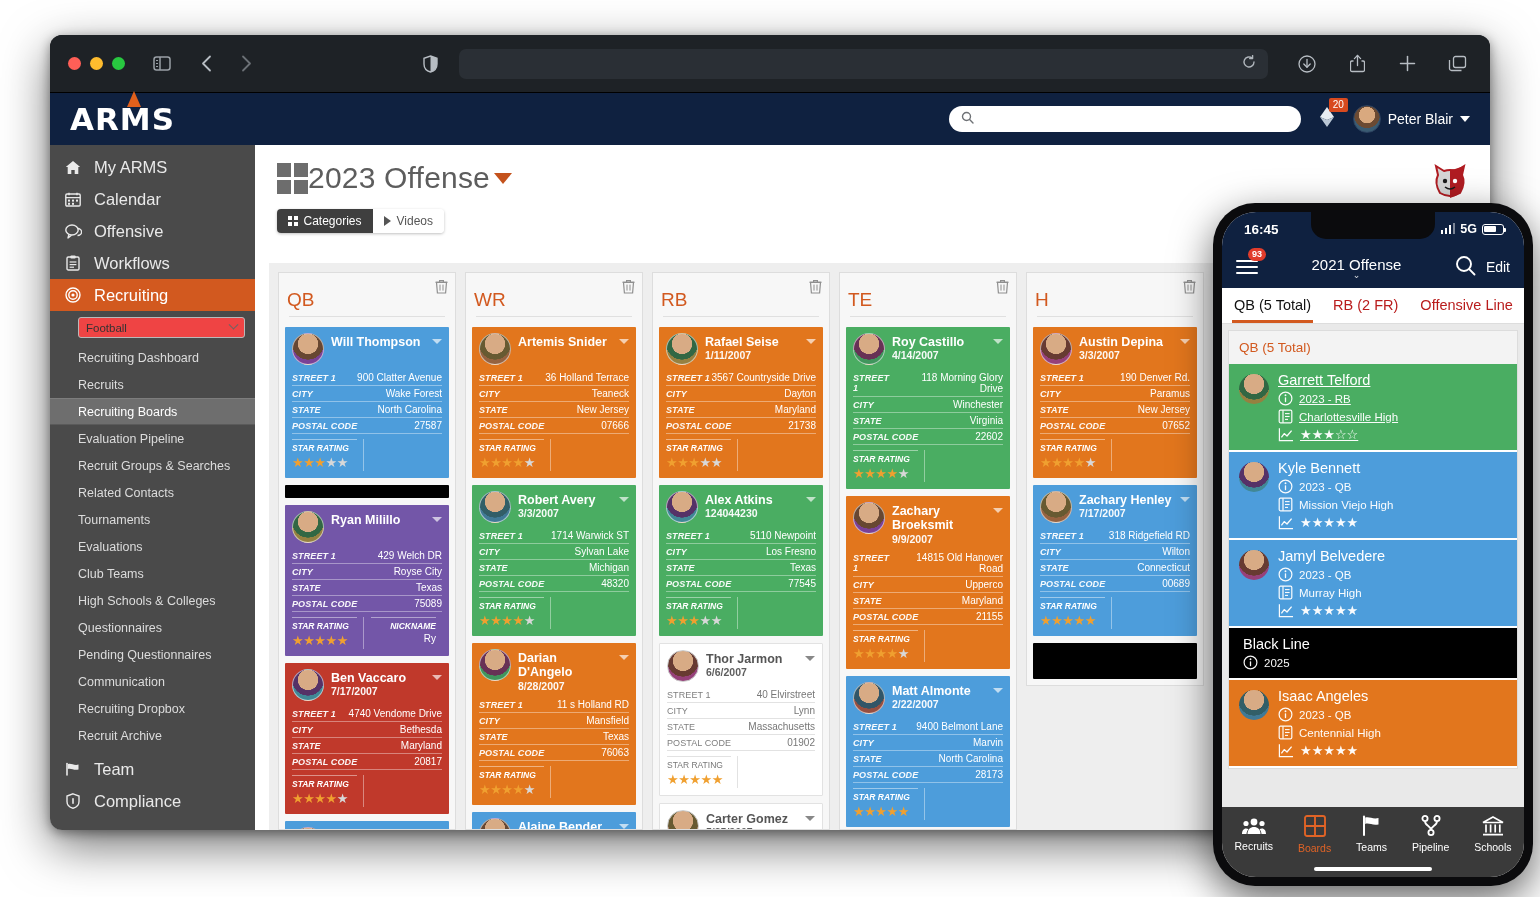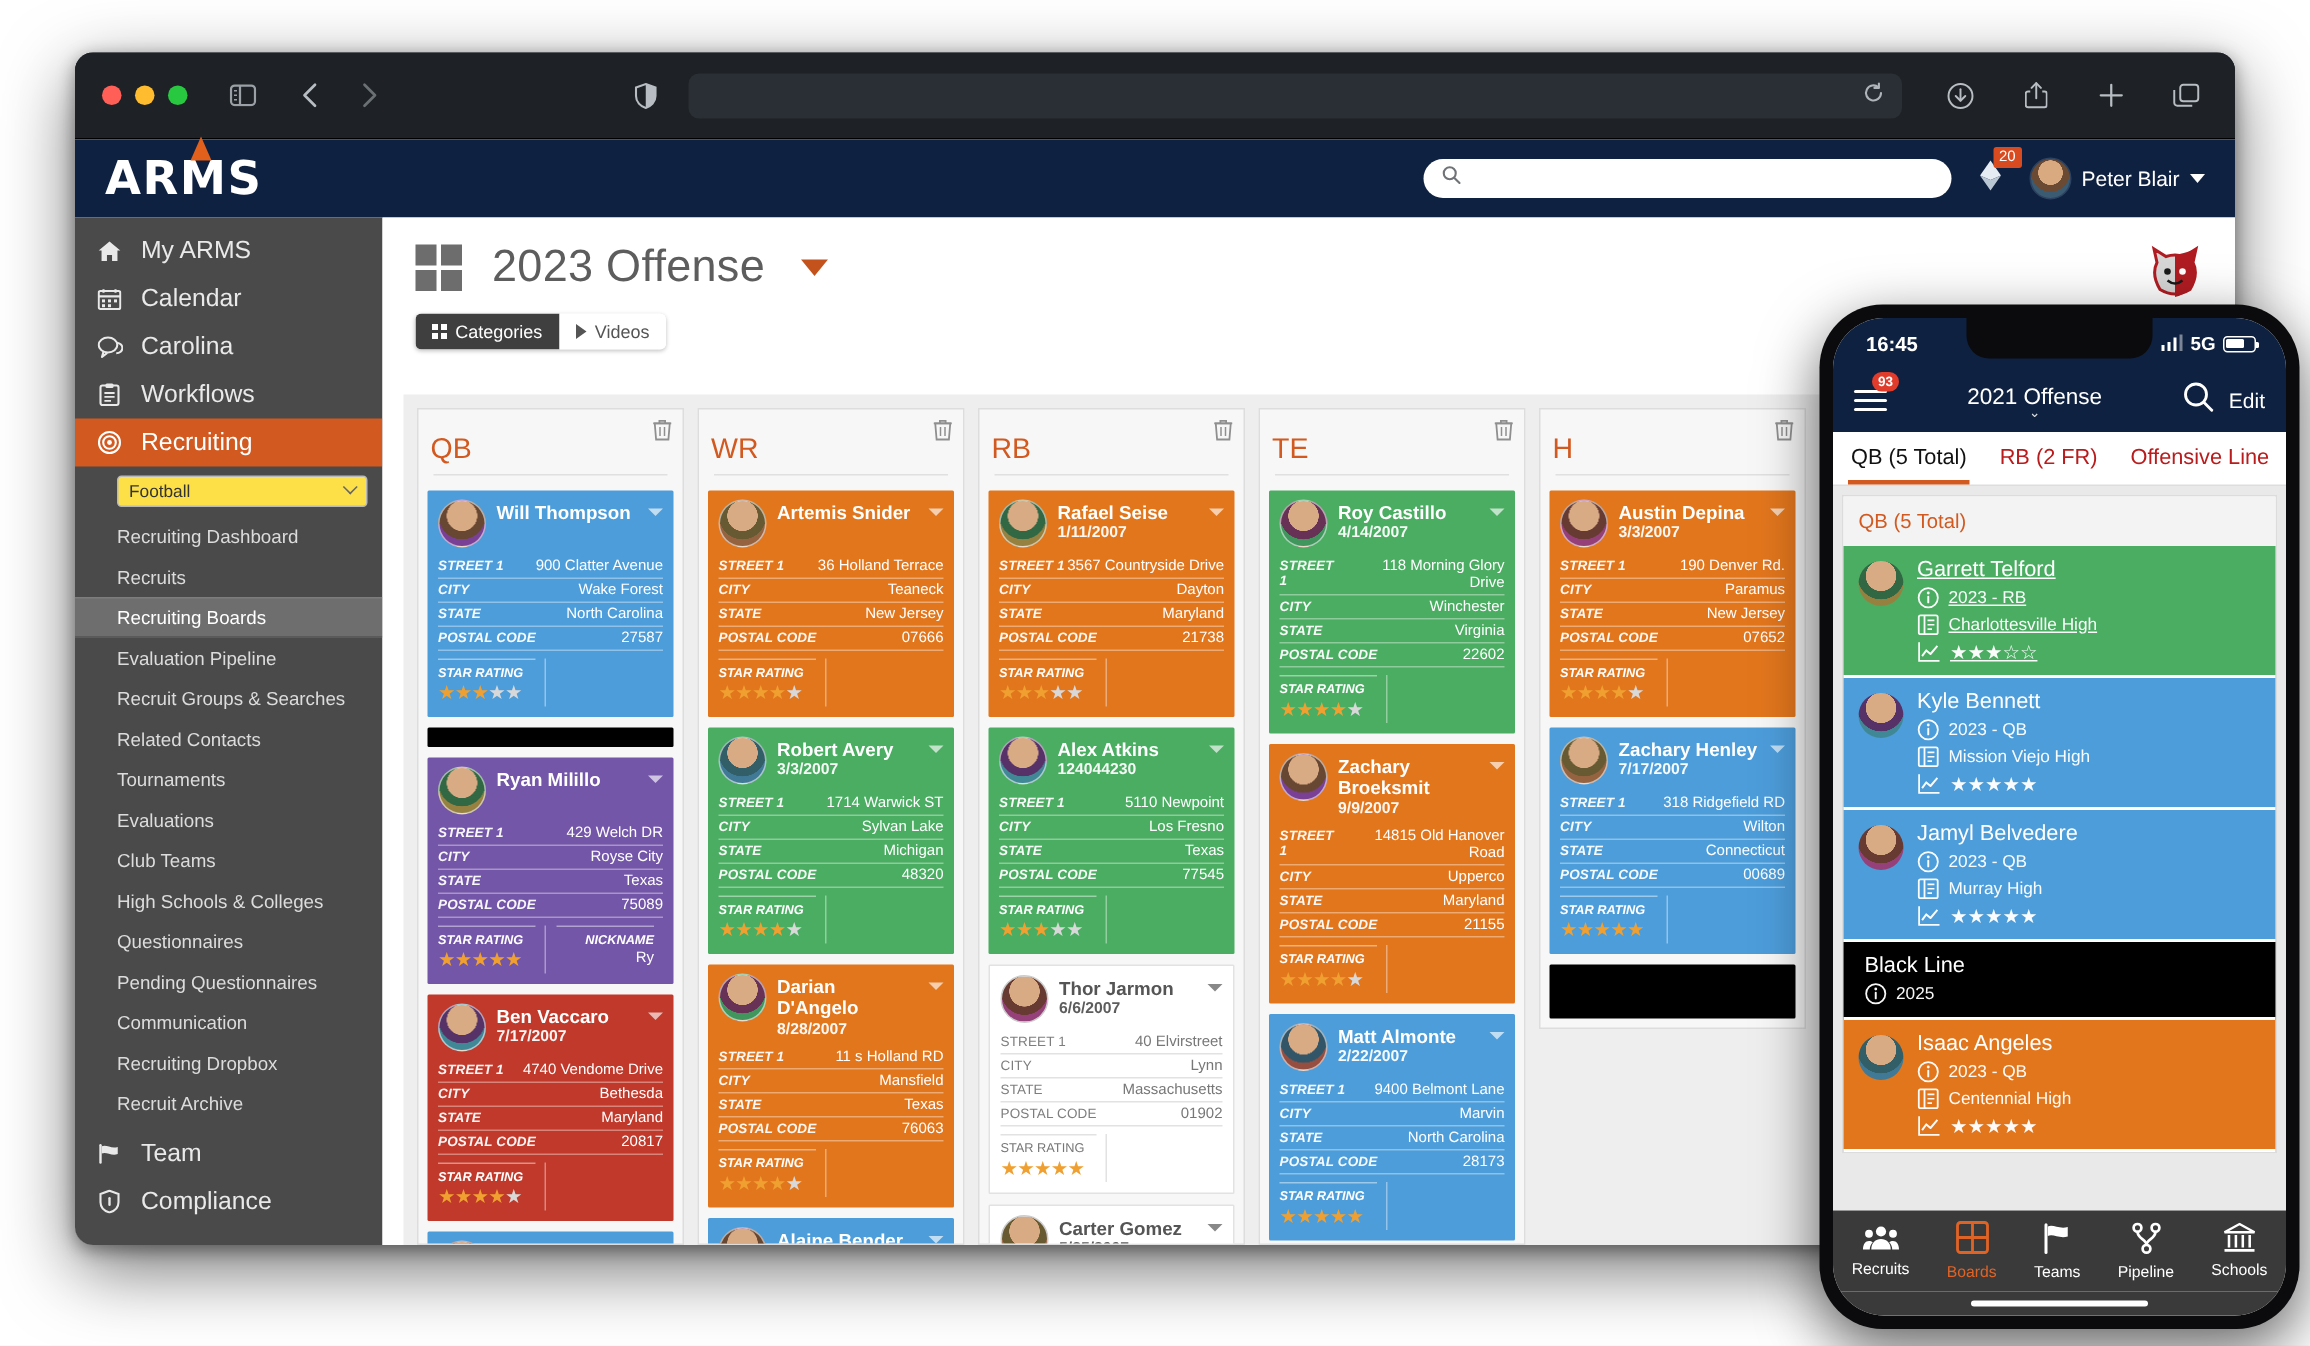--- a/index.html
+++ b/index.html
@@ -142,36 +142,36 @@
   .nav-main.active::after {
     content: "";
     position: absolute; right: -13px; top: 0;
     border-top: 16px solid transparent;
     border-bottom: 16px solid transparent;
     border-left: 13px solid #d2591f;
   }
   #sportsel {
     margin: 6px 10px 6px 28px;
     height: 21px;
-    background: #fde047; border: 1px solid #b9b9b9; border-radius: 3px;
+    background: #ef4444; border: 1px solid #b9b9b9; border-radius: 3px;
     display: flex; align-items: center; justify-content: space-between;
     padding: 1px 7px;
     font-size: 11.5px; color: #333;
   }
   .chev { width: 7px; height: 7px; border-right: 1.6px solid #666; border-bottom: 1.6px solid #666; transform: rotate(45deg) translate(-2px,-2px); }
   .nav-sub {
     height: 27px; display: flex; align-items: center;
     padding-left: 28px;
     color: #dcdcdc; font-size: 12.5px;
   }
   .nav-sub.sel { background: #6e6e6e; color: #fff; border-top:1px solid #7d7d7d; border-bottom:1px solid #5a5a5a;}
 
   
   #main { flex: 1; background: #fff; position: relative; overflow: hidden; }
-  #boardhead { padding: 16px 0 0 22px; display: flex; align-items: center; gap: 20px; }
+  #boardhead { padding: 16px 0 0 22px; display: flex; align-items: center; gap: 0; }
   #gridicon { display: grid; grid-template-columns: 14px 14px; grid-template-rows: 14px 14px; gap: 3px; }
   #gridicon i { background: #6d6d6d; display: block; }
   #boardtitle { font-size: 30px; color: #5d5d5d; font-weight: 400; letter-spacing: .2px; }
   #titlecaret {
     width: 0; height: 0;
     border-left: 9px solid transparent;
     border-right: 9px solid transparent;
     border-top: 11px solid #c4521c;
     margin-left: 4px;
   }
@@ -478,21 +478,21 @@
           <span>Calendar</span>
         </div>
         <div class="nav-main">
           <span class="ico">
             <svg width="17" height="15" viewBox="0 0 17 15">
                 <ellipse cx="7" cy="6" rx="6.2" ry="5" fill="none" stroke="#e9e9e9" stroke-width="1.4"></ellipse>
                 <path d="M4 10.3 L3 14 L6.5 11.3" fill="none" stroke="#e9e9e9" stroke-width="1.4" stroke-linejoin="round"></path>
                 <path d="M12.5 4.5 a4 3.4 0 0 1 0 7" fill="none" stroke="#e9e9e9" stroke-width="1.4"></path>
               </svg>
           </span>
-          <span>Carolina</span>
+          <span>Offensive</span>
         </div>
         <div class="nav-main">
           <span class="ico">
             <svg width="14" height="16" viewBox="0 0 14 16">
                 <rect x="1" y="2" width="12" height="13" rx="1.3" fill="none" stroke="#e9e9e9" stroke-width="1.4"></rect>
                 <rect x="4.3" y="0.6" width="5.4" height="3" rx="1" fill="#e9e9e9"></rect>
                 <line x1="3.6" y1="7" x2="10.4" y2="7" stroke="#e9e9e9" stroke-width="1.2"></line>
                 <line x1="3.6" y1="9.6" x2="10.4" y2="9.6" stroke="#e9e9e9" stroke-width="1.2"></line>
                 <line x1="3.6" y1="12.2" x2="8" y2="12.2" stroke="#e9e9e9" stroke-width="1.2"></line>
               </svg>

